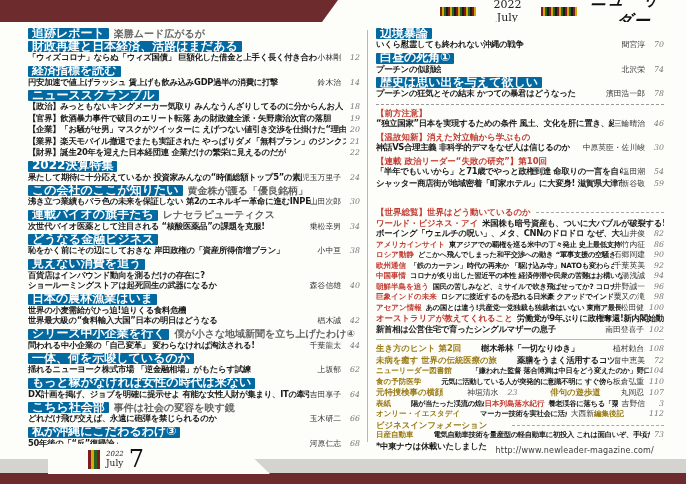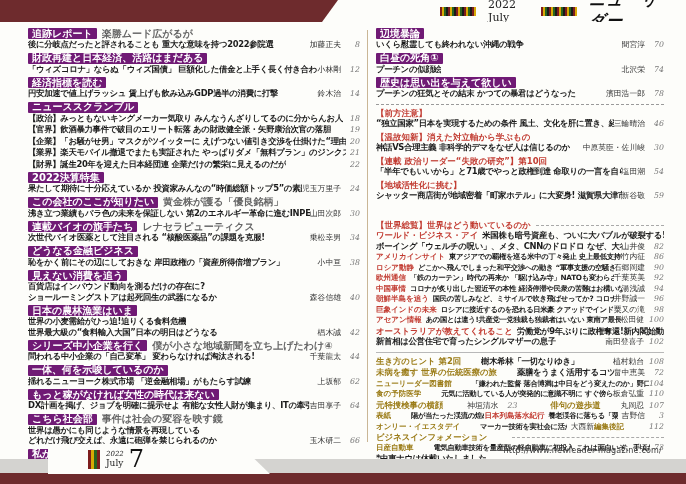--- a/index.html
+++ b/index.html
@@ -4,58 +4,58 @@
 <style>
   html,body{margin:0;padding:0}
   body{width:686px;height:484px;position:relative;overflow:hidden;background:#f4f3ef;
        font-family:"DejaVu Sans","Liberation Sans",sans-serif;}
   .page{position:absolute;inset:0;background:#fdfdfa}
 
   
   .topbar{position:absolute;top:0;left:0;right:0;height:22px;background:#6e2b2d}
   .topbar-white{position:absolute;top:0;left:322px;right:0;height:22px;background:#fdfdfa;
       clip-path:polygon(16px 0,100% 0,100% 100%,0 100%);
-      display:flex;align-items:center;}
+      display:flex;align-items:center;text-align:center;}
   .stripes{width:36px;height:9px;flex:0 0 auto;
       background:repeating-linear-gradient(90deg,#7d1d1d 0 2px,#d8a905 2px 4px,#28641f 4px 6px,#1a1a1a 6px 8px)}
   .hdr-date{font-family:"DejaVu Serif","Liberation Serif",serif;font-size:11px;color:#222;margin:0 14px 0 12px}
   .logo{font-size:16px;font-weight:bold;font-style:italic;color:#101010;letter-spacing:1px;margin:0 8px 0 12px}
 
   
   .content{position:absolute;top:26px;left:28px;right:22px;bottom:38px;display:flex}
   .col-left{width:332px;flex:0 0 auto;padding-right:7px}
   .vdiv{width:1px;background:#c9b695;margin:4px 0;flex:0 0 auto}
   .col-right{flex:1;min-width:0;padding-left:8px}
 
   
   .row{display:flex;align-items:baseline;line-height:10.5px;white-space:nowrap;overflow:hidden}
   .g{margin-top:2px}
   .g2{margin-top:18px}
   .row span{flex:0 0 auto}
-  .b{background:#701a75;color:#fff;font-size:10px;font-weight:bold;padding:0.5px 4px 1px;line-height:9.5px;border-radius:1px}
+  .b{background:#0369a1;color:#fff;font-size:12px;font-weight:bold;padding:0.5px 4px 1px;line-height:9.5px;border-radius:1px}
   .note{color:#666;font-size:10px;font-weight:bold;margin-left:5px;flex-shrink:1!important;min-width:0;overflow:hidden}
   .t{color:#1c1c1c;font-size:8.4px;font-weight:bold;letter-spacing:-0.3px;
      flex-shrink:1!important;min-width:0;overflow:hidden}
   .a{color:#333;font-size:7.8px;margin-left:4px}
   .p{color:#787878;font-size:7.8px;font-style:italic;font-family:"DejaVu Serif","Liberation Serif",serif;
      min-width:14px;text-align:right;margin-left:5px}
   .r{margin-left:auto!important}
   .red{color:#c23c32;font-size:8.4px;font-weight:bold;margin-right:4px}
   .redh{color:#c23c32;font-size:8.5px;font-weight:bold}
   .ol{color:#9b7c18;font-size:8.4px;font-weight:bold;margin-right:20px}
   .gap{flex:1 1 auto!important}
   .dash{flex:1 1 auto!important;border-bottom:1px dashed #a9a9a9;align-self:center;margin-left:5px;height:1px}
   .sm .t{font-size:7.3px}.sm .red,.sm .ol{font-size:7.5px}
   .hr-dashed{border-top:1px dashed #9a9a9a;margin:4px 0 3px}
   .hr-solid{border-top:1px solid #b8b8b8;margin:4px 0 3px}
 
   
   .footer-gray{position:absolute;left:0;right:0;top:459px;height:14px;background:#d4d3d0}
   .footer-maroon{position:absolute;left:0;right:0;top:473px;height:11px;background:#6e2b2d}
-  .url{position:absolute;right:24px;top:446px;font-size:8px;color:#3a3a3a;letter-spacing:0.2px}
+  .url{position:absolute;right:32px;top:446px;font-size:8px;color:#3a3a3a;letter-spacing:0.2px}
   .ftab{position:absolute;left:48px;top:444px;width:222px;height:30px;background:#fdfdfa;
       clip-path:polygon(0 0,86% 0,100% 100%,0 100%);
       display:flex;align-items:center;padding-left:40px;box-sizing:border-box}
   .stripes-v{width:12px;height:19px;flex:0 0 auto;
       background:repeating-linear-gradient(90deg,#7d1d1d 0 3px,#d8a905 3px 6px,#28641f 6px 9px,#7d1d1d 9px 12px)}
   .f-date{display:flex;flex-direction:column;margin-left:6px;font-family:"DejaVu Serif","Liberation Serif",serif;color:#1e1e1e}
   .f-year{font-size:7px;font-style:italic;line-height:8px}
   .f-month{font-size:9px;line-height:10px}
   .f-issue{font-family:"DejaVu Serif","Liberation Serif",serif;font-size:24px;font-weight:400;color:#111;
       margin-left:5px;line-height:24px}
@@ -72,25 +72,20 @@
     <span class="stripes"></span>
     <span class="logo">ニューリーダー</span>
   </div>
 
   <div class="content">
     <div class="col-left" id="col-left">
         <div class="row g">
           <span class="b">追跡レポート</span>
           <span class="note">楽勝ムード広がるが</span>
         </div>
-        <div class="row">
-          <span class="t">後に分岐点だったと評されることも 重大な意味を持つ2022参院選</span>
-          <span class="a r">加藤正夫</span>
-          <span class="p">8</span>
-        </div>
         <div class="row g">
           <span class="b">財政再建と日本経済、活路はまだある</span>
         </div>
         <div class="row">
           <span class="t">「ウィズコロナ」ならぬ「ウィズ国債」 巨額化した借金と上手く長く付き合わざるを得ない</span>
           <span class="a r">小林剛</span>
           <span class="p">12</span>
         </div>
         <div class="row g">
           <span class="b">経済指標を読む</span>
@@ -202,23 +197,20 @@
         <div class="row">
           <span class="t">DX計画を掲げ、ジョブを明確に提示せよ 有能な女性人財が集まり、ITの牽引車になる</span>
           <span class="a r">吉田享子</span>
           <span class="p">64</span>
         </div>
         <div class="row g">
           <span class="b">こちら社会部</span>
           <span class="note">事件は社会の変容を映す鏡</span>
         </div>
         <div class="row">
-          <span class="t">世界は愚かにも同じような情景を再現している</span>
-        </div>
-        <div class="row">
           <span class="t">どれだけ飛び交えば、永遠に砲弾を禁じられるのか</span>
           <span class="a r">玉木研二</span>
           <span class="p">66</span>
         </div>
         <div class="row g">
           <span class="b">私が沖縄にこだわるわけ③</span>
         </div>
         <div class="row">
           <span class="t">50年後の「“反”復帰論」</span>
           <span class="a r">河原仁志</span>
@@ -268,23 +260,20 @@
           <span class="a r">中原英臣・佐川峻</span>
           <span class="p">30</span>
         </div>
         <div class="row g">
           <span class="redh">【連載 政治リーダー“失敗の研究”】第10回</span>
         </div>
         <div class="row">
           <span class="t">「半年でもいいから」と71歳でやっと政権到達 命取りの一言を自ら公言した福田赳夫の失敗</span>
           <span class="a r">塩田潮</span>
           <span class="p">54</span>
-        </div>
-        <div class="row g">
-          <span class="redh">【地域活性化に挑む】</span>
         </div>
         <div class="row">
           <span class="t">シャッター商店街が地域密着「町家ホテル」に大変身! 滋賀県大津市「よそ者」工務店の挑戦</span>
           <span class="a r">新谷敬</span>
           <span class="p">59</span>
         </div>
         <div class="row g2">
           <span class="redh">【世界総覧】世界はどう動いているのか</span>
           <span class="dash"></span>
         </div>

